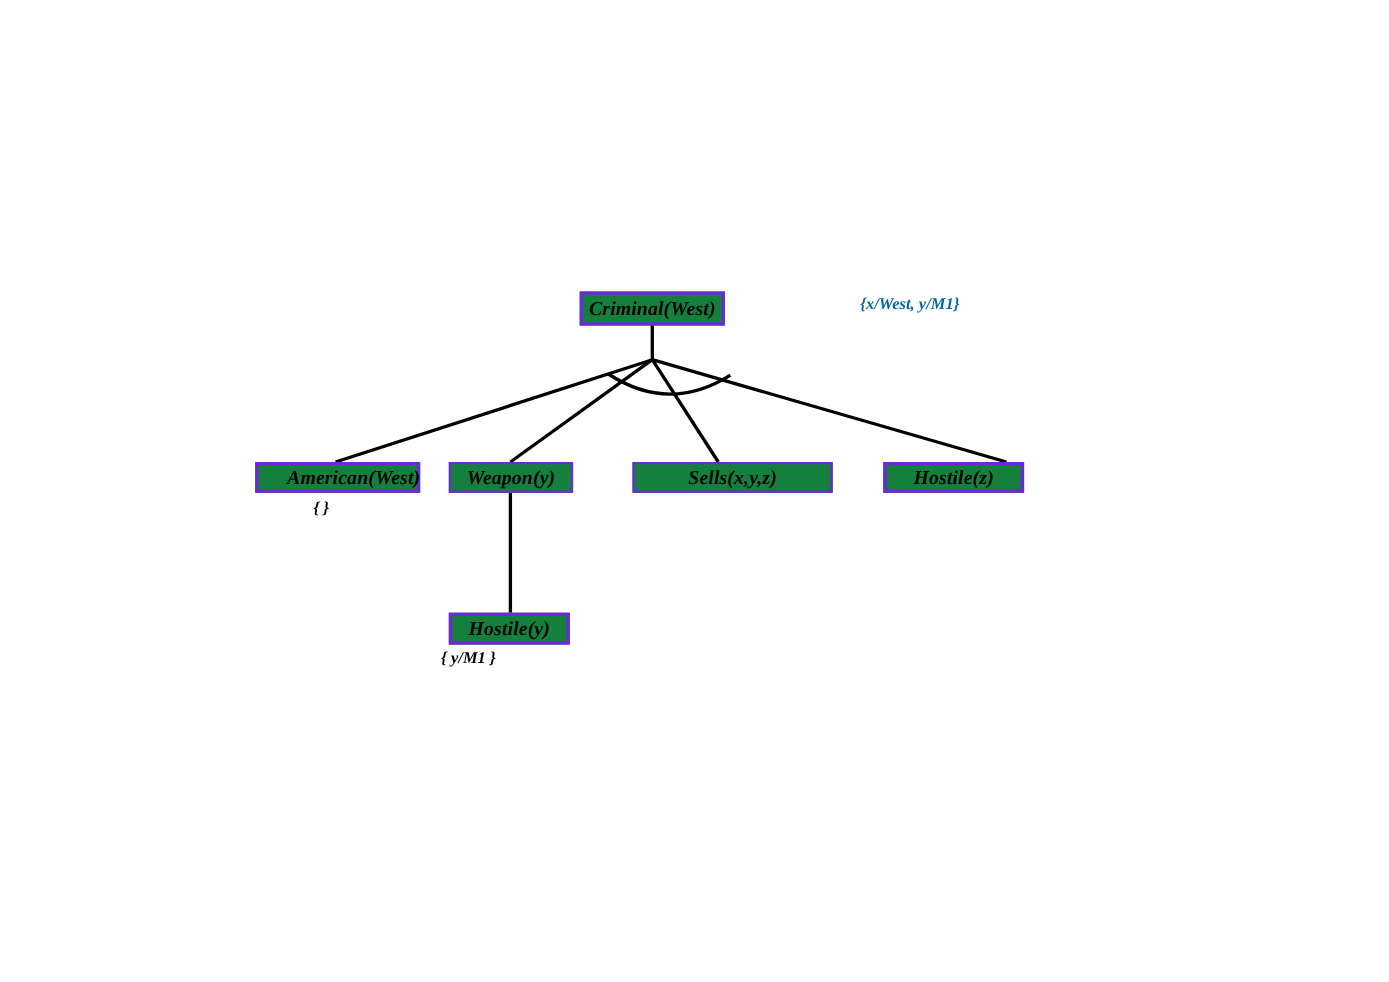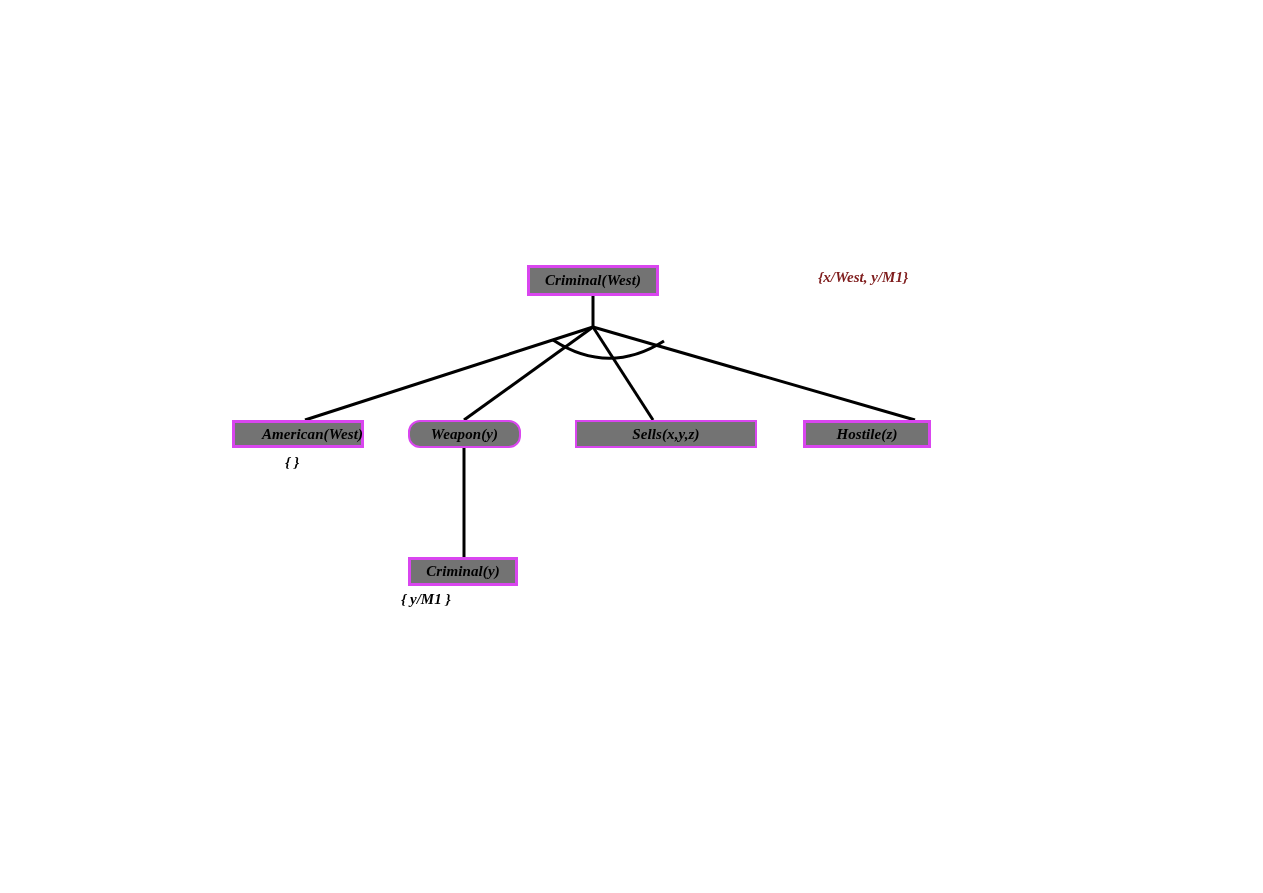--- a/index.html
+++ b/index.html
@@ -18,74 +18,73 @@
   #diagram-canvas {
     position: absolute;
     left: 0;
     top: 0;
     width: 1263px;
     height: 893px;
   }
   .node-box {
     position: absolute;
     box-sizing: border-box;
-    background: #737373;
-    border: 3px solid #d946ef;
+    background: #15803d;
+    border: 3px solid #6d28d9;
     display: flex;
     align-items: center;
     justify-content: center;
     color: #000000;
     font-weight: bold;
     font-style: italic;
-    font-size: 15px;
+    font-size: 18px;
     letter-spacing: 0.1px;
     white-space: nowrap;
     z-index: 5;
   }
   .node-box.thin {
     border-width: 2px;
   }
   .subst-label {
     position: absolute;
     color: #000000;
     font-weight: bold;
     font-style: italic;
     font-size: 15px;
     white-space: nowrap;
     z-index: 6;
   }
   .global-subst {
     position: absolute;
-    color: #7f1d1d;
+    color: #0369a1;
     font-weight: bold;
     font-style: italic;
     font-size: 15px;
     white-space: nowrap;
     z-index: 6;
-    margin-left: 36px;
   }
 </style>
 </head>
 <body>
 
 <svg id="diagram-canvas" viewBox="0 0 1263 893" xmlns="http://www.w3.org/2000/svg">
   <g id="edge-layer" stroke="#000000" fill="none" stroke-linecap="butt">
       <line x1="593" y1="295" x2="593" y2="327" stroke="#000000" stroke-width="3"></line>
       <line x1="593" y1="327" x2="305" y2="420" stroke="#000000" stroke-width="3"></line>
       <line x1="593" y1="327" x2="464" y2="420" stroke="#000000" stroke-width="3"></line>
       <line x1="593" y1="327" x2="653" y2="420" stroke="#000000" stroke-width="3"></line>
       <line x1="593" y1="327" x2="915" y2="420" stroke="#000000" stroke-width="3"></line>
       <line x1="464" y1="448" x2="464" y2="557" stroke="#000000" stroke-width="3"></line>
       <path d="M 553 340 Q 608.5 376 664 341" stroke="#000000" stroke-width="3" fill="none"></path>
     </g>
 </svg>
 
 <div id="node-layer">
     <div class="node-box" style="left: 527px; top: 265px; width: 132px; height: 31px;">Criminal(West)</div>
     <div class="global-subst" style="left: 782px; top: 269px;">{x/West, y/M1}</div>
-    <div class="node-box" style="left: 232px; top: 420px; width: 132px; height: 28px; padding-left: 29px;">American(West)</div>
+    <div class="node-box" style="left: 232px; top: 420px; width: 150px; height: 28px; padding-left: 29px;">American(West)</div>
     <div class="subst-label" style="left: 285px; top: 454px;">{ }</div>
-    <div class="node-box thin" style="left: 408px; top: 420px; width: 113px; height: 28px; border-radius: 12px;">Weapon(y)</div>
+    <div class="node-box thin" style="left: 408px; top: 420px; width: 113px; height: 28px;">Weapon(y)</div>
     <div class="node-box thin" style="left: 575px; top: 420px; width: 182px; height: 28px;">Sells(x,y,z)</div>
     <div class="node-box" style="left: 803px; top: 420px; width: 128px; height: 28px;">Hostile(z)</div>
-    <div class="node-box" style="left: 408px; top: 557px; width: 110px; height: 29px;">Criminal(y)</div>
+    <div class="node-box" style="left: 408px; top: 557px; width: 110px; height: 29px;">Hostile(y)</div>
     <div class="subst-label" style="left: 401px; top: 591px;">{ y/M1 }</div>
   </div>
 
 </body></html>

